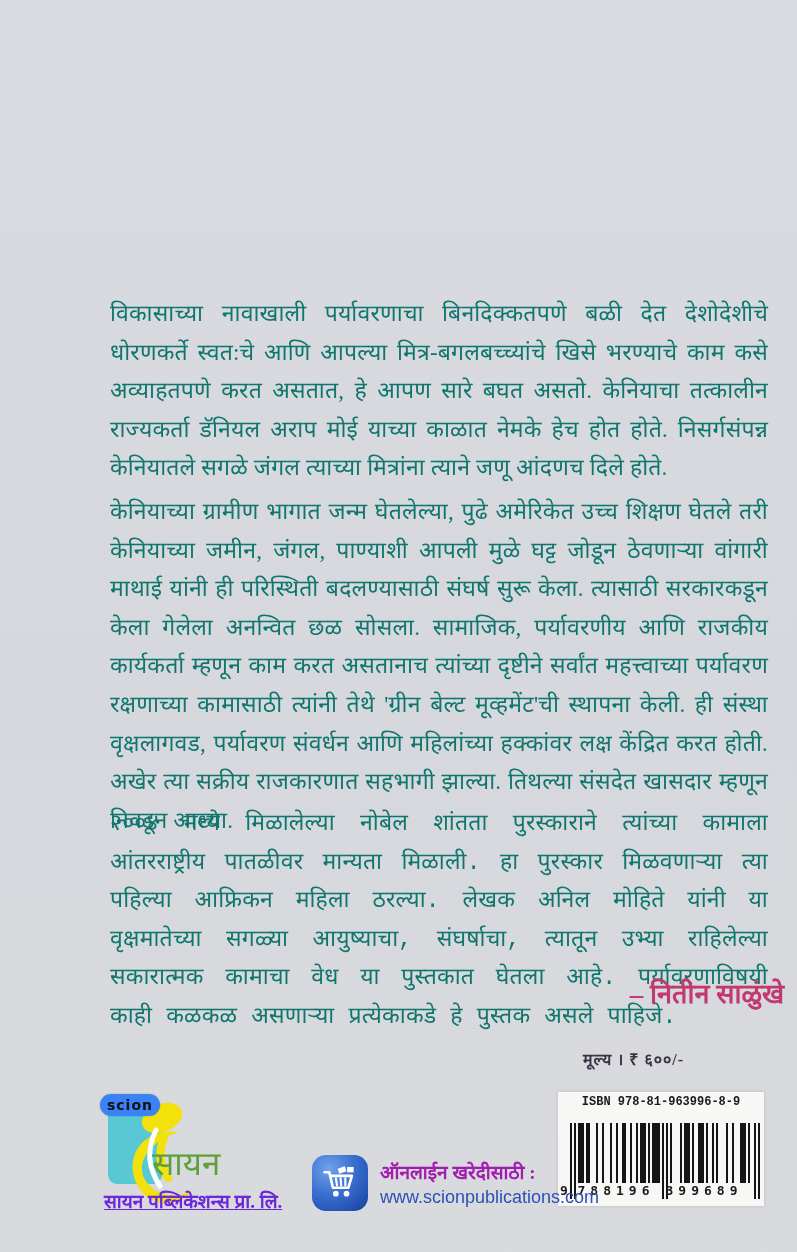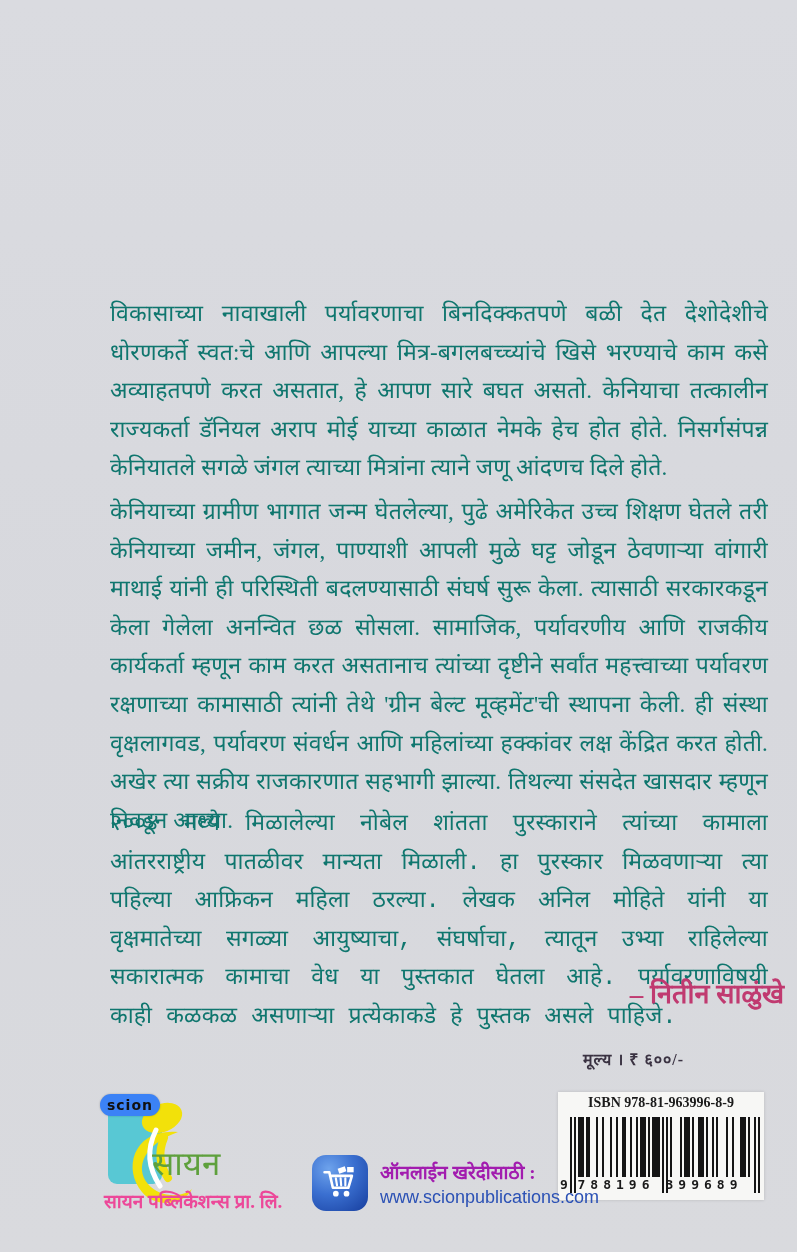--- a/index.html
+++ b/index.html
@@ -36,24 +36,24 @@
   }
 
   
   .barcode-label{
     position:absolute;top:1092px;left:558px;
     width:206px;background:#f7f7f5;
     box-shadow:0 0 3px rgba(0,0,0,0.15);
     padding:3px 0 8px 0;
   }
   .isbn-line{
-    font-family:Liberation Serif, serif;
-    font-size:14px;font-weight:bold;color:#1a1a1a;
+    font-family:Liberation Mono, monospace;
+    font-size:12px;font-weight:bold;color:#1a1a1a;
     text-align:center;letter-spacing:0px;
-    margin-bottom:6px;white-space:nowrap;
+    margin-bottom:14px;white-space:nowrap;
   }
   .bc-bars{padding-left:12px;height:76px;font-size:0;white-space:nowrap;}
   .module{display:inline-block;width:2px;height:60px;vertical-align:top;}
   .module.black{background:#151515;}
   .module.guard{height:76px;}
   .bc-digits{
     display:flex;margin-top:-16px;padding-left:2px;
     font-family:"DejaVu Sans Mono", monospace;
     font-size:13px;font-weight:bold;color:#1a1a1a;
   }
@@ -75,22 +75,23 @@
     font-size:14px;font-weight:bold;color:#111;letter-spacing:1px;
     box-shadow:0 0 2px rgba(0,0,0,0.25);
   }
   .logo-devanagari{
     position:absolute;left:52px;top:48px;
     font-size:33px;font-weight:normal;color:#5ea03c;
     font-family:"Liberation Serif", serif;
   }
   .publisher-name{
     position:absolute;left:4px;top:96px;width:216px;
-    font-size:19px;font-weight:bold;color:#ec4899;
+    font-size:19px;font-weight:bold;color:#6d28d9;
     white-space:nowrap;
+    text-decoration:underline;
   }
 
   
   .online-block{position:absolute;left:312px;top:1153px;width:240px;}
   .cart-icon{
     position:absolute;left:0;top:2px;width:56px;height:56px;
     border-radius:14px;
     background:radial-gradient(circle at 30% 25%,#6ea3ec 0%,#3a6fd0 45%,#173e9e 100%);
     display:flex;align-items:center;justify-content:center;
   }

